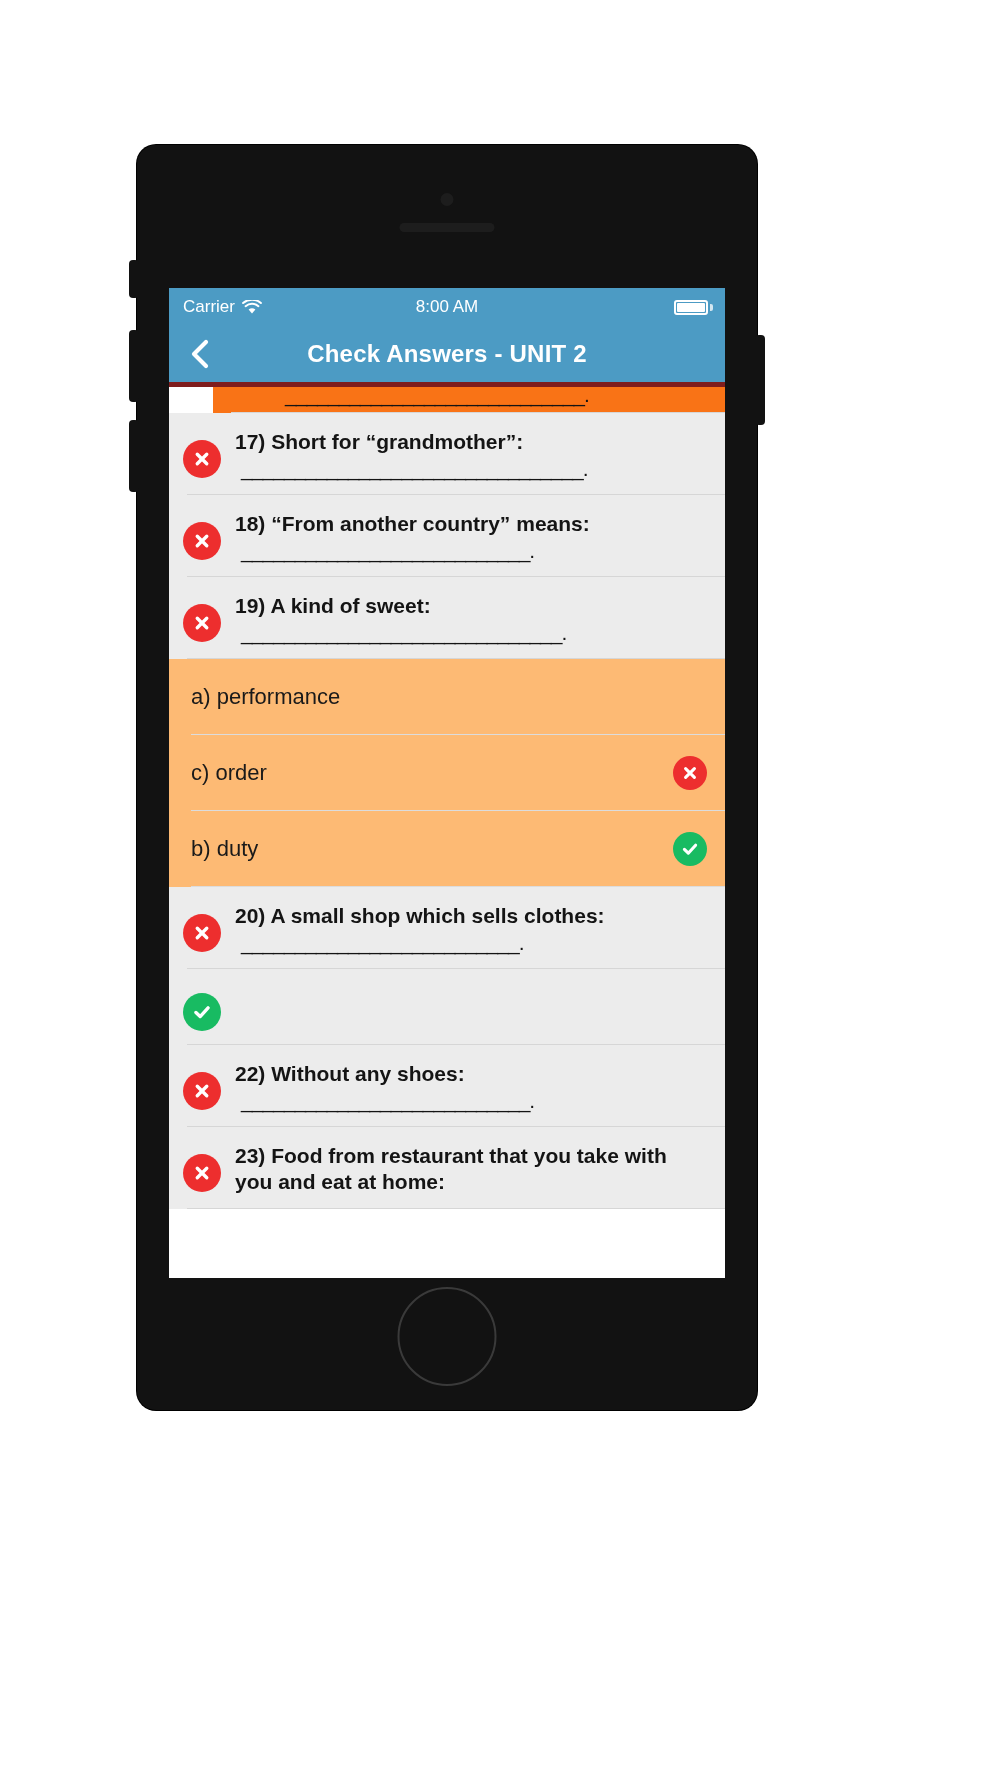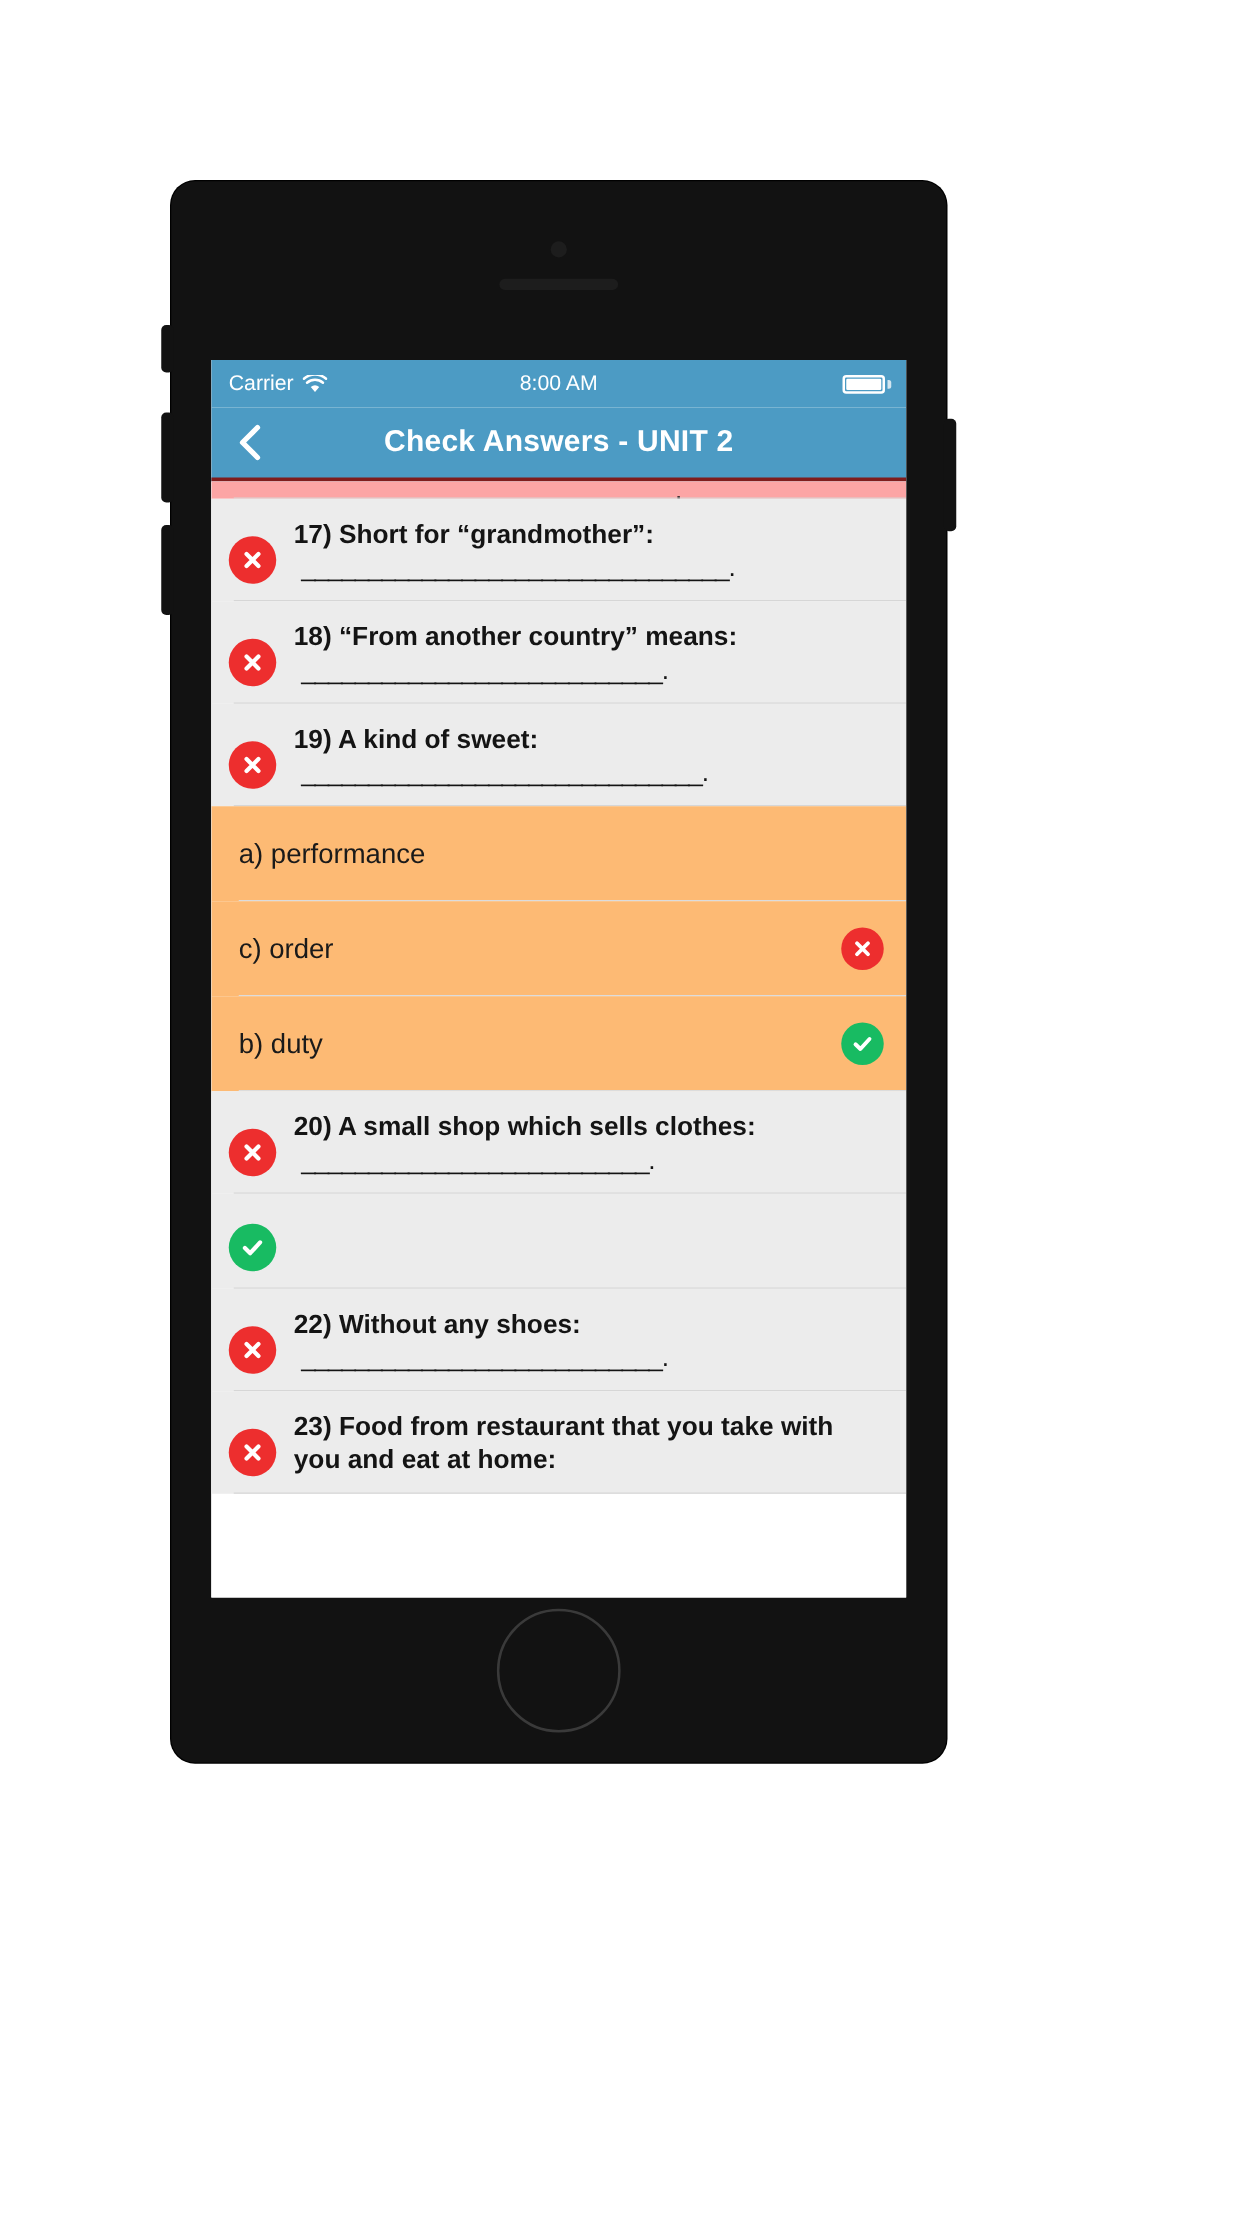--- a/index.html
+++ b/index.html
@@ -128,21 +128,21 @@
     border-radius: 0 2px 2px 0;
   }
 
   
   #nav-bar {
     height: 56px;
     background: #4c9bc4;
     display: flex;
     align-items: center;
     position: relative;
-    border-bottom: 3px solid #7f1d1d;
+    border-bottom: 5px solid #7f1d1d;
   }
   #back-button {
     position: absolute;
     left: 14px;
     width: 34px;
     height: 34px;
     display: flex;
     align-items: center;
     justify-content: center;
     cursor: pointer;
@@ -159,21 +159,21 @@
 
   
   #answer-list {
     height: 896px;
     overflow: hidden;
     background: #ffffff;
   }
 
   .q-row {
     display: flex;
-    align-items: flex-end;
+    align-items: center;
     padding: 14px 36px 14px 14px;
     min-height: 60px;
     box-sizing: border-box;
     position: relative;
   }
   .q-row.shaded { background: #ececec; }
   .q-row .sep {
     position: absolute;
     left: 18px; right: 0; bottom: 0;
     height: 1px;
@@ -204,24 +204,25 @@
   .q-blank {
     font-size: 21px;
     color: #141414;
     letter-spacing: -1px;
     margin-top: 2px;
     margin-left: 6px;
   }
 
   
   #row-partial {
-    height: 14px;
-    background: #fca5a5;
+    height: 26px;
+    background: #f97316;
     position: relative;
     overflow: hidden;
+    margin-left: 44px;
   }
   #row-partial .q-blank {
     position: absolute;
     left: 66px;
     top: -6px;
   }
   #row-partial .sep {
     position: absolute;
     left: 18px; right: 0; bottom: 0;
     height: 1px;

